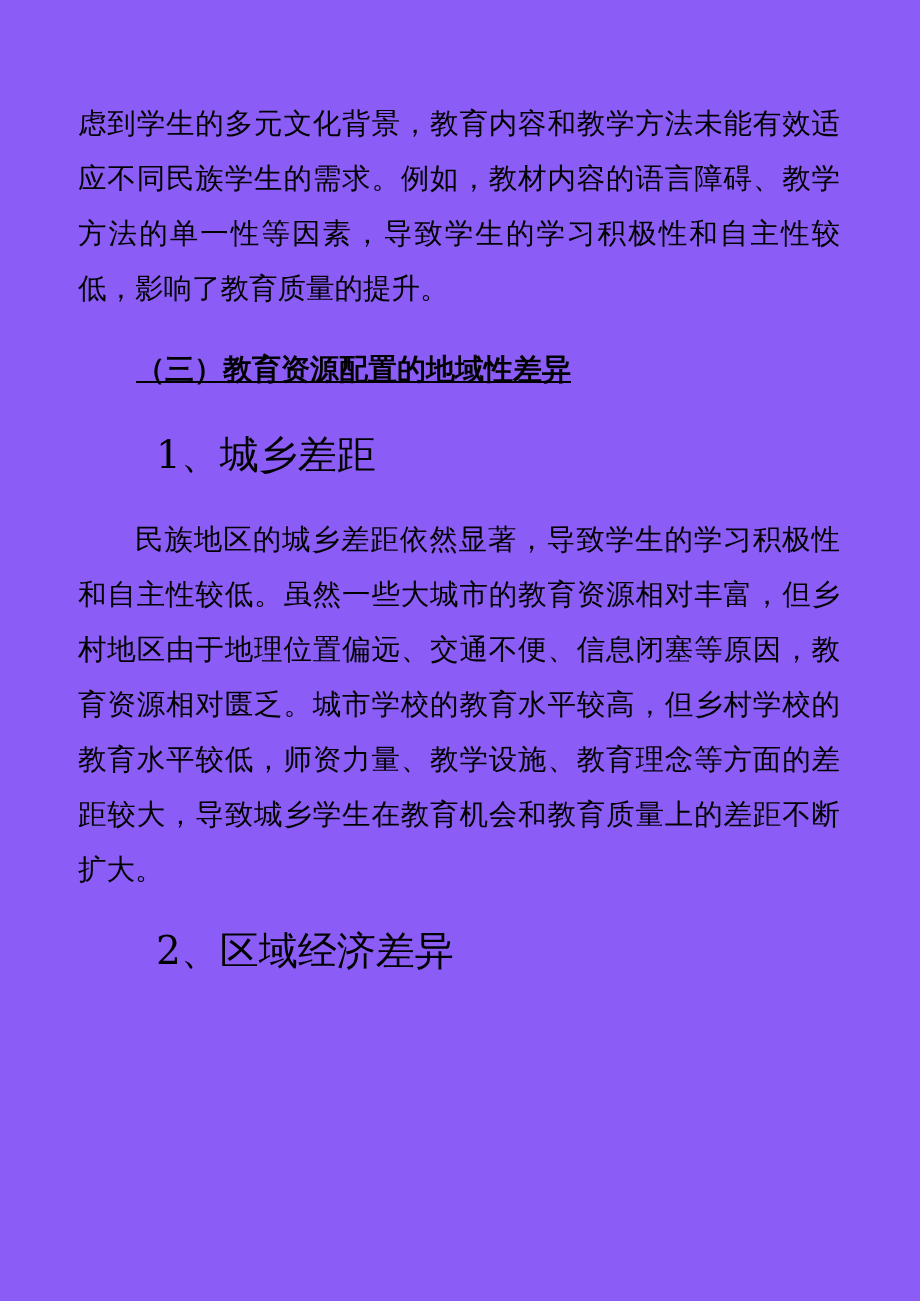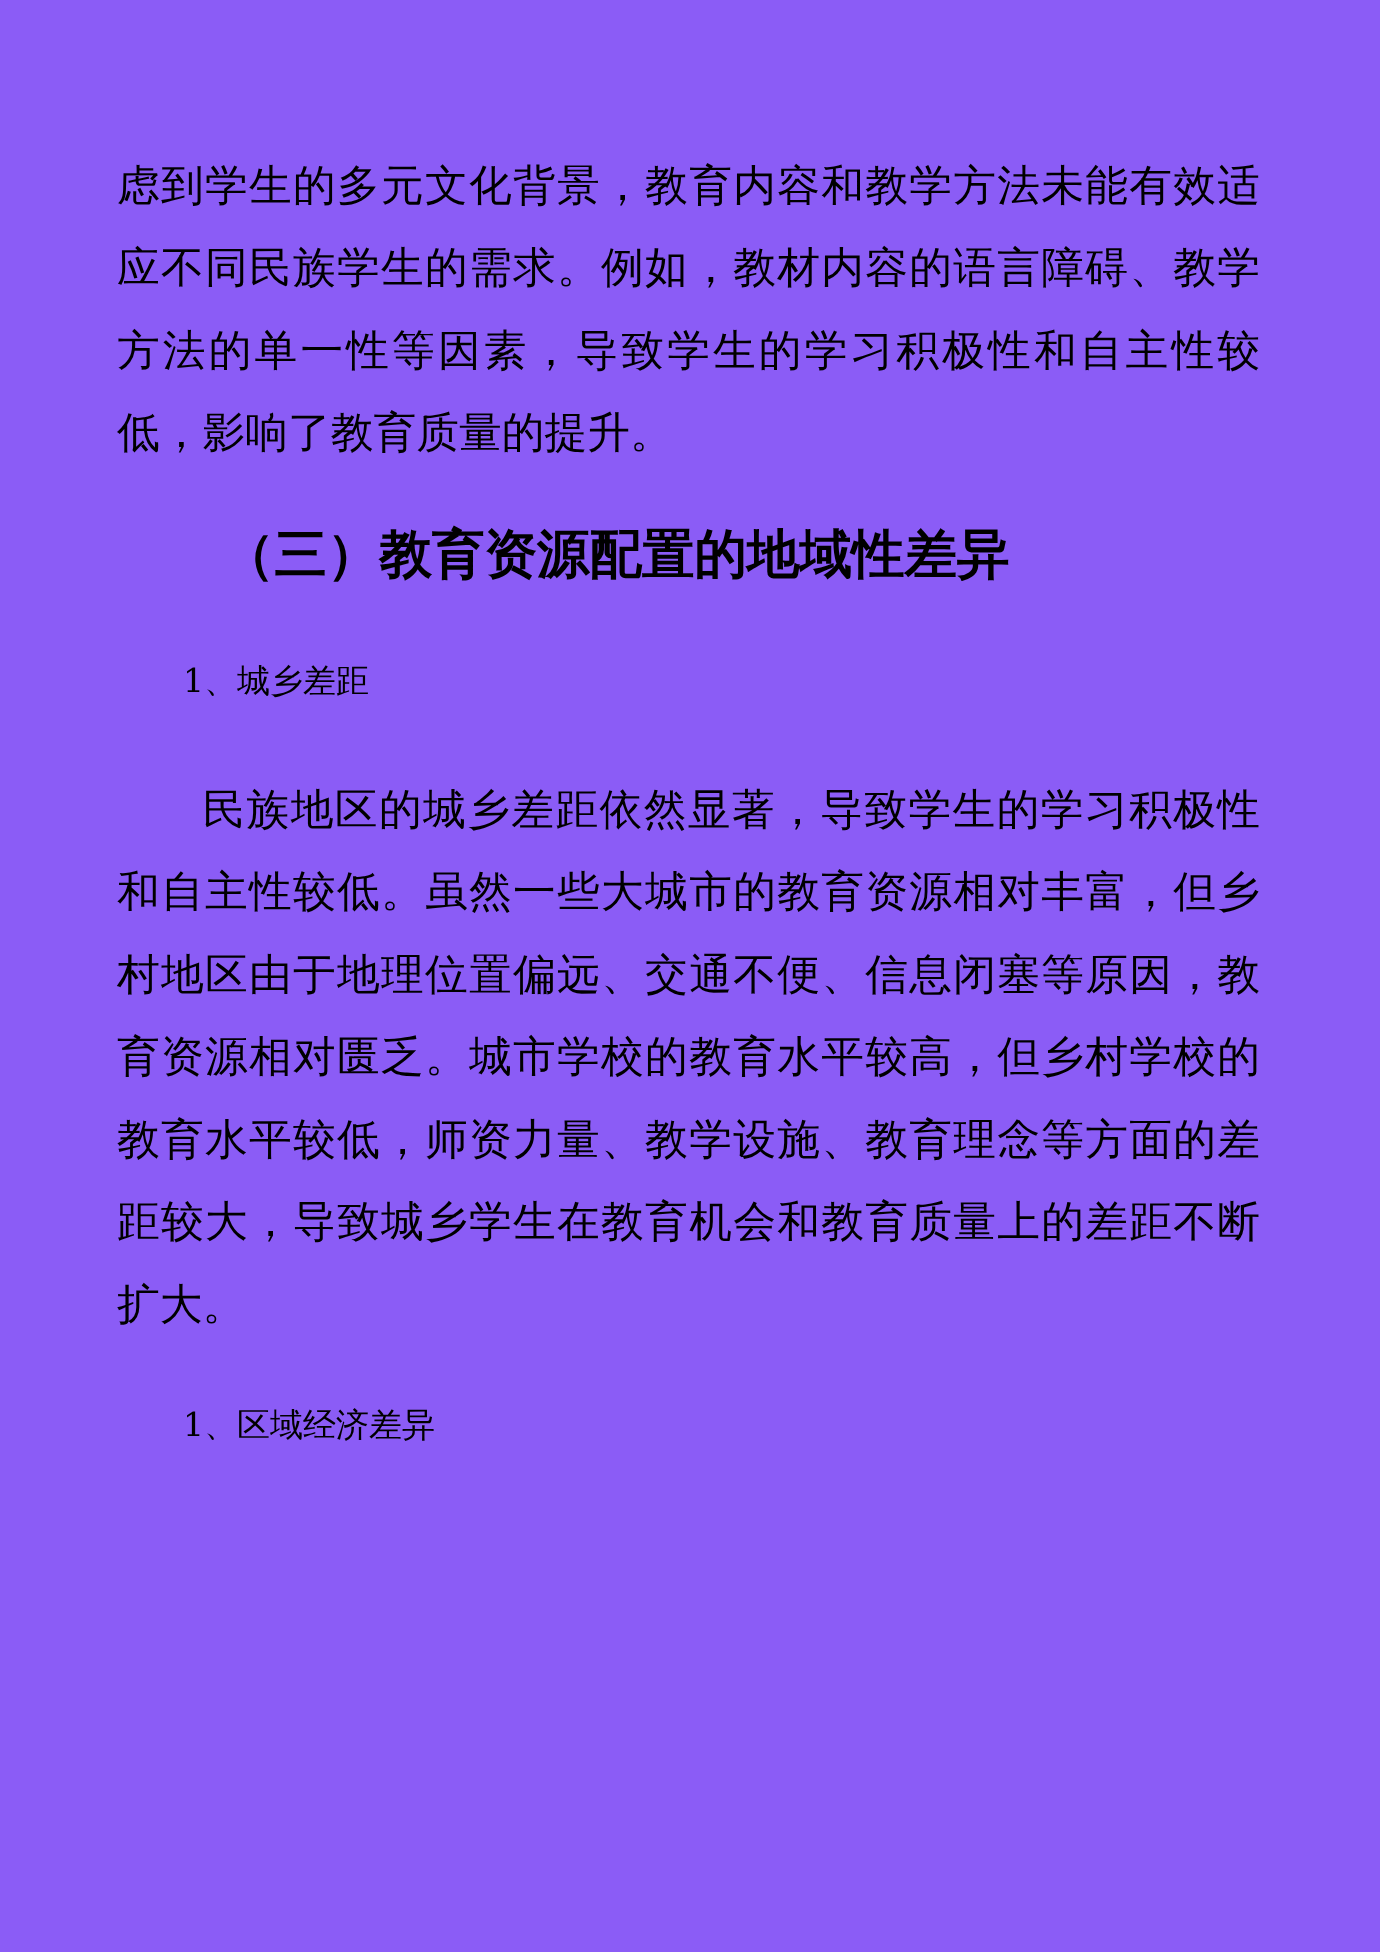--- a/index.html
+++ b/index.html
@@ -51,32 +51,33 @@
   }
 
   
   .para.cont {
     text-indent: 0;
   }
 
   
   .heading {
     margin: 0;
-    font-size: 35px;
+    font-size: 29px;
     line-height: 55px;
     font-weight: bold;
     text-indent: 2em;
     text-align: left;
     letter-spacing: 0px;
+    text-decoration: underline;
   }
 
   
   .subheading {
     margin: 0;
-    font-size: 22px;
+    font-size: 39px;
     line-height: 55px;
     font-weight: normal;
     text-indent: 2em;
     text-align: left;
     letter-spacing: 0px;
   }
   .gap-24 { height: 24px; }
   .gap-26 { height: 26px; }
   .gap-30 { height: 30px; }
 </style>
@@ -95,21 +96,21 @@
     <div class="gap-30"></div>
 
     <h3 class="subheading">1、城乡差距</h3>
 
     <div class="gap-30"></div>
 
     <p class="para indent">民族地区的城乡差距依然显著，导致学生的学习积极性和自主性较低。虽然一些大城市的教育资源相对丰富，但乡村地区由于地理位置偏远、交通不便、信息闭塞等原因，教育资源相对匮乏。城市学校的教育水平较高，但乡村学校的教育水平较低，师资力量、教学设施、教育理念等方面的差距较大，导致城乡学生在教育机会和教育质量上的差距不断扩大。</p>
 
     <div class="gap-26"></div>
 
-    <h3 class="subheading">1、区域经济差异</h3>
+    <h3 class="subheading">2、区域经济差异</h3>
 
     <div class="gap-26"></div>
 
 
     <div class="gap-24"></div>
 
   </div>
 </div>
 
 </body></html>

